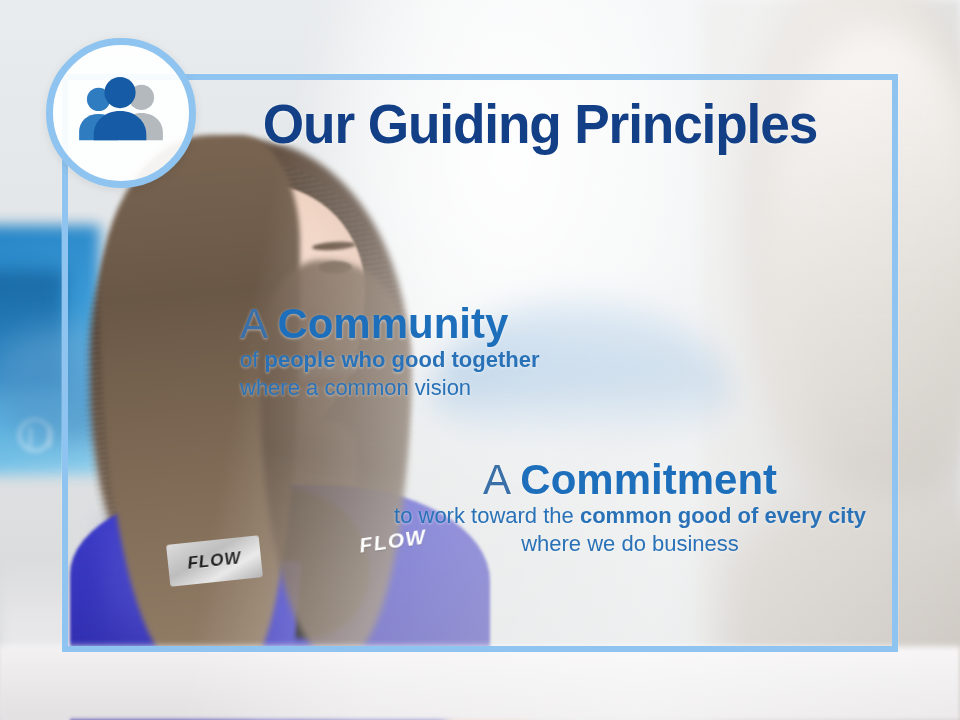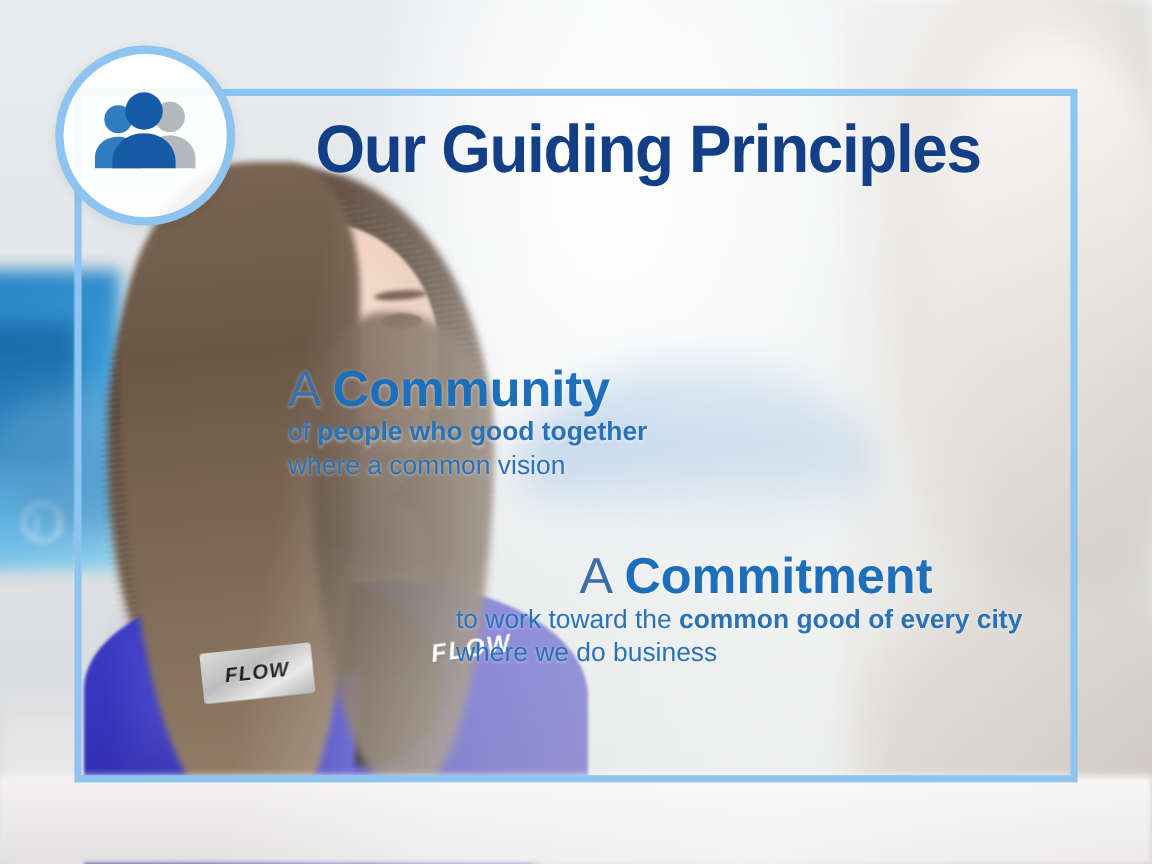--- a/index.html
+++ b/index.html
@@ -326,21 +326,21 @@
     font-weight:400;
     text-shadow:0 1px 3px rgba(255,255,255,.5);
   }
   .p-sub b{ font-weight:700; }
 
   
   #principle-covenant   { left:180px; top:186px; width:520px; text-align:center; }
   #principle-community  { left:240px; top:302px; width:520px; }
   #principle-commitment { left:380px; top:458px; width:500px; text-align:center; }
 
-  #principle-commitment .p-sub{ text-align:left; }
+  #principle-commitment .p-sub{ text-align:center; }
 </style>
 </head>
 <body>
 
 <div id="stage">
 
   <div class="photo">
     <div class="bg-base"></div>
     <div class="bg-wallr"></div>
     <div class="bg-window"></div>

